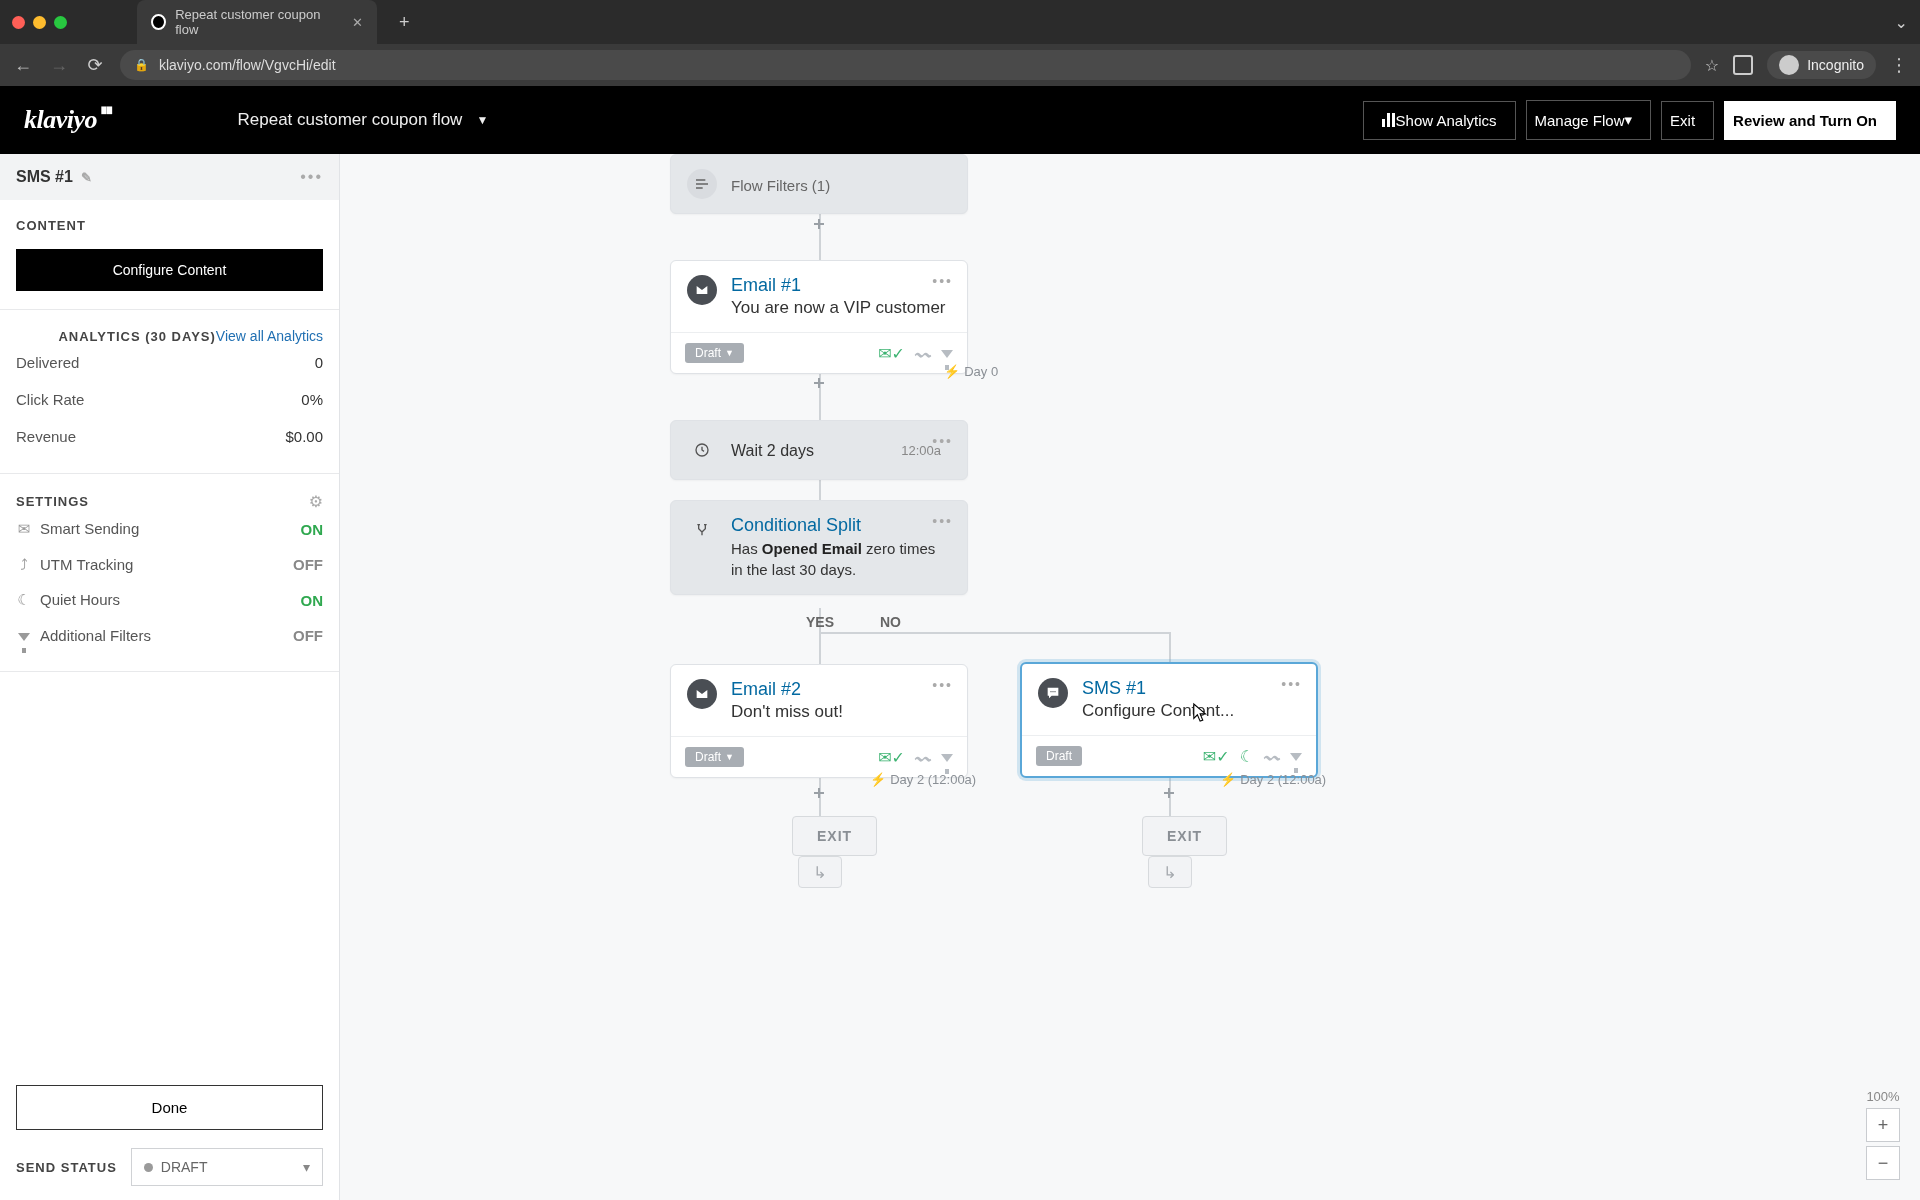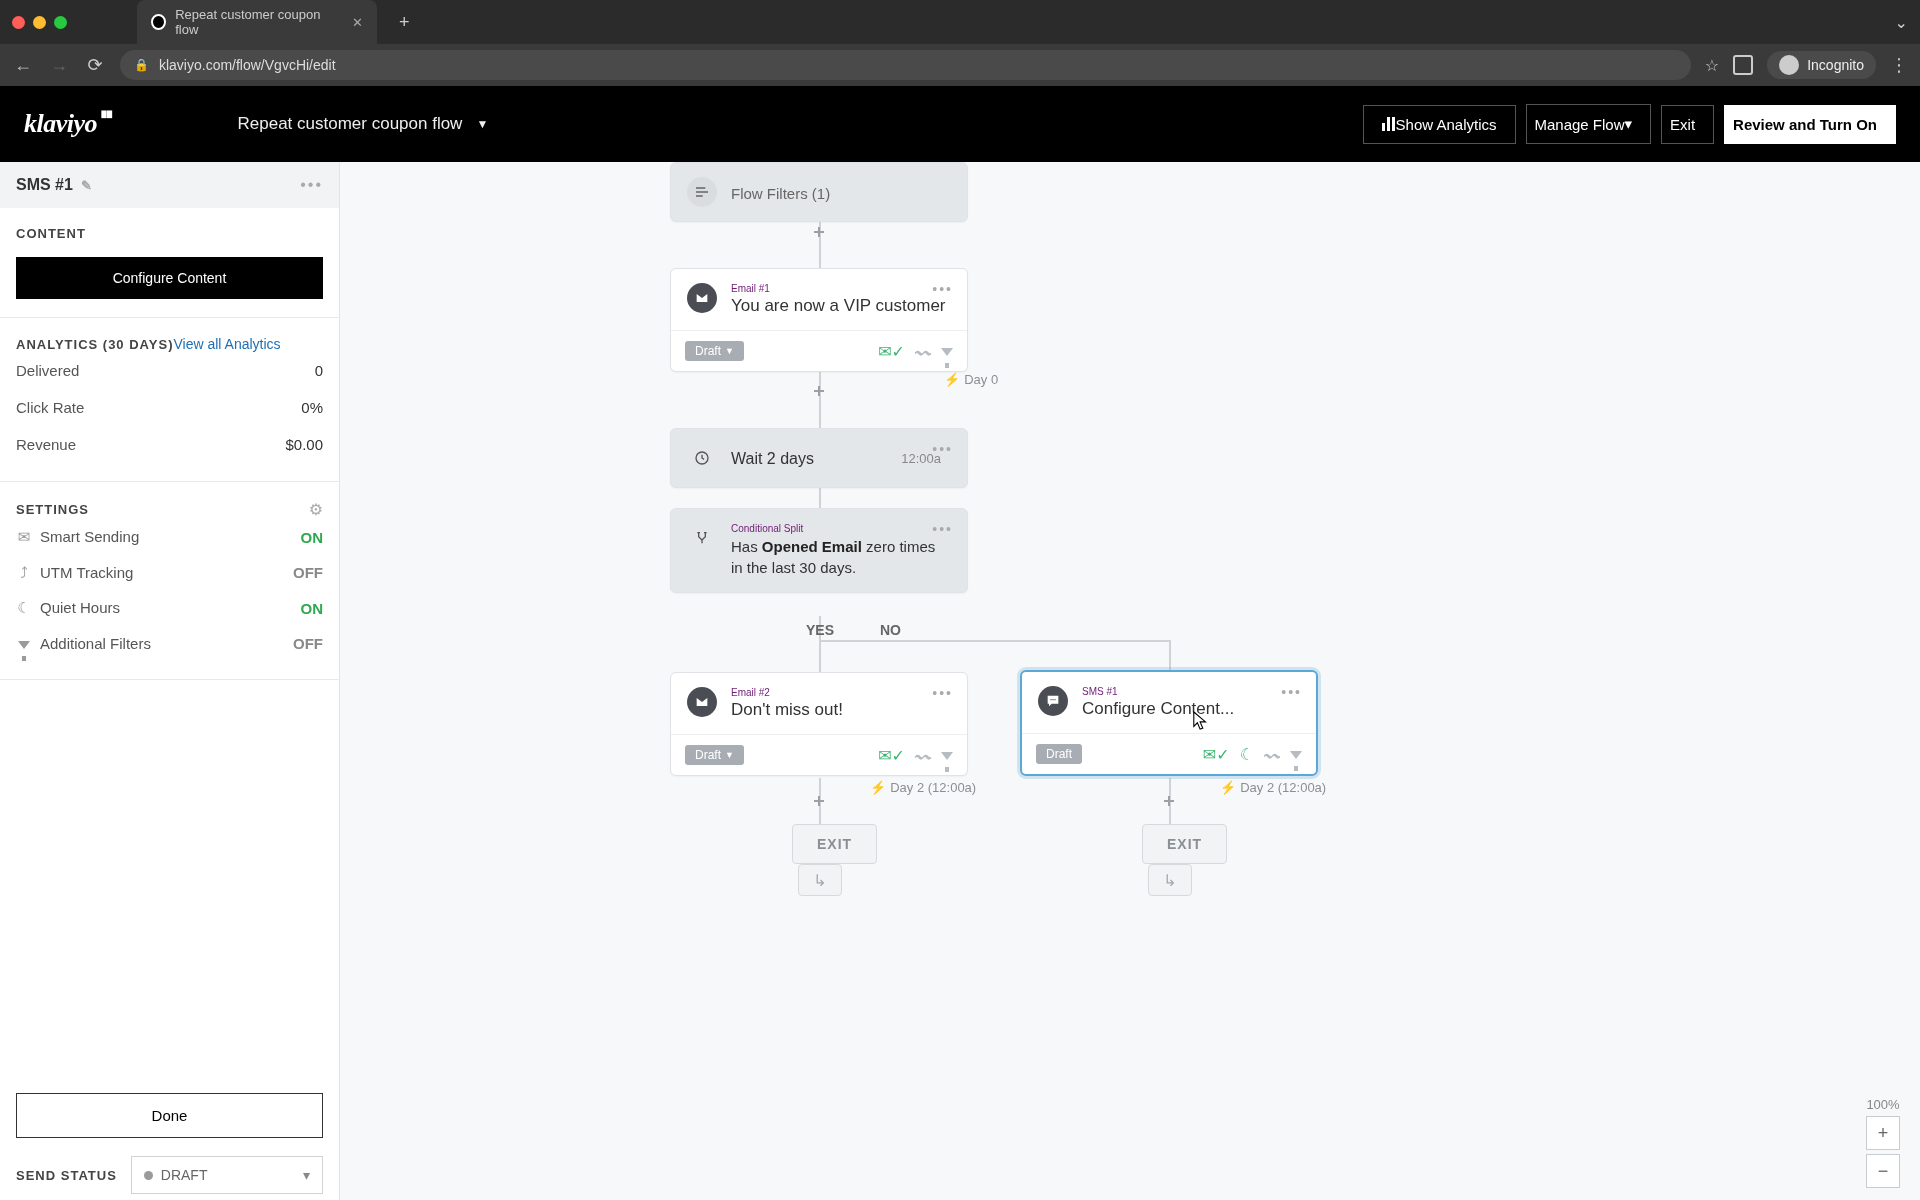--- a/index.html
+++ b/index.html
@@ -22,21 +22,21 @@
   .reload{color:#ccc;}
   .url-field { flex:1; background:#4a4a4a; border-radius:20px; height:30px; display:flex; align-items:center; padding:0 14px; color:#ddd; font-size:14px; gap:10px;}
   .lock{font-size:12px;}
   .star{color:#ccc;}
   .ext-icon{width:20px;height:20px;border:2px solid #ccc;border-radius:3px;}
   .incog-badge{display:flex;align-items:center;gap:8px;background:#4a4a4a;border-radius:16px;padding:4px 12px;color:#eee;font-size:14px;}
   .incog-icon{width:20px;height:20px;border-radius:50%;background:#ccc;}
   .kebab{color:#ccc;font-size:18px;}
 
   
-  .app-header{ background:#000; height:76px; display:flex; align-items:center; padding:0 24px; color:#fff; font-size:16px;}
+  .app-header{ background:#000; height:68px; display:flex; align-items:center; padding:0 24px; color:#fff; font-size:16px;}
   .logo{ font-family: Georgia, serif; font-size:26px; font-style:italic; font-weight:700; letter-spacing:-0.5px; margin-right:120px;}
   .logo .dots{font-style:normal;font-size:12px;vertical-align:super;letter-spacing:1px;}
   .flow-name{ display:flex; align-items:center; gap:14px; color:#eee; font-size:17px;}
   .flow-name .caret{font-size:12px;}
   .app-header .spacer{flex:1;}
   .hbtn{ border:1px solid #555; color:#fff; padding:10px 18px; font-size:15px; background:transparent; display:flex; align-items:center; cursor:pointer;}
   .hbtn.primary{ background:#fff; color:#000; border:1px solid #fff; font-weight:600;}
   .hbtn + .hbtn{ margin-left:10px;padding-left:8px;}
   .hbtn .bar-icon{display:inline-block;width:14px;height:14px;position:relative;}
   .hbtn .bar-icon::before{content:"";position:absolute;left:0;bottom:0;width:3px;height:8px;background:#fff;}
@@ -45,21 +45,21 @@
   
   .main { display:flex; height:calc(1200px - 44px - 42px - 64px); }
   .sidebar { width:340px; background:#fff; border-right:1px solid #e1e3e6; display:flex; flex-direction:column;}
   .side-head{ background:#f2f3f4; padding:14px 16px; display:flex; align-items:center; justify-content:space-between;}
   .side-title{ font-weight:700; font-size:16px; color:#333; display:flex; align-items:center; gap:8px;}
   .edit-pencil{color:#aaa;font-size:13px;}
   .side-dots{color:#aaa;letter-spacing:2px;}
   .section{ padding:18px 16px; border-bottom:1px solid #e8e9eb;}
   .section h4{ font-size:13px; letter-spacing:1px; color:#444; font-weight:700;}
   .btn-black{ background:#000;color:#fff;border:none;padding:13px;width:100%;font-size:14px;margin-top:16px;cursor:pointer;}
-  .analytics-head{display:flex;justify-content:flex-start;align-items:center;}
+  .analytics-head{display:flex;justify-content:flex-end;align-items:center;}
   .link{color:#1f6fb2;font-size:14px;cursor:pointer;}
   .row{display:flex;justify-content:space-between;padding:10px 0;font-size:15px;color:#555;}
   .row .val{color:#333;}
   .settings-head{display:flex;justify-content:space-between;align-items:center;}
   .gear{color:#aaa;}
   .srow{display:flex;justify-content:space-between;align-items:center;padding:9px 0;font-size:15px;color:#555;}
   .srow .ico{color:#9a9a9a;margin-right:8px;width:16px;display:inline-block;text-align:center;}
   .sval.on{color:#2fa84f;font-weight:600;}
   .sval.off{color:#888;font-weight:600;}
   .side-spacer{flex:1;}
@@ -80,21 +80,21 @@
   .plus::before{left:4px;top:0;width:2px;height:10px;}
   .plus::after{top:4px;left:0;height:2px;width:10px;}
 
   .node{ position:absolute; background:#fff; border:1px solid #dfe2e6; border-radius:6px; box-shadow:0 1px 2px rgba(0,0,0,0.04);}
   .node.grey{ background:#e4e7ea;}
   .node .inner{ padding:14px 16px; display:flex; gap:14px;}
   .nicon{ width:30px;height:30px;border-radius:50%;background:#d9dce0;display:flex;align-items:center;justify-content:center;flex-shrink:0;}
   .nicon.dark{background:#4a4e54;color:#fff;}
   .nicon svg{width:16px;height:16px;fill:#555;}
   .nicon.dark svg{fill:#fff;}
-  .node-title{font-size:10px;color:#701a75;}
+  .node-title{font-size:18px;color:#0369a1;}
   .node-sub{font-size:17px;color:#333;margin-top:2px;}
   .node-sub .bold{font-weight:700;color:#222;}
   .node-foot{border-top:1px solid #eceef0;padding:8px 14px;display:flex;align-items:center;justify-content:space-between;}
   .draft-pill{background:#a8adb3;color:#fff;font-size:12px;padding:3px 10px;border-radius:3px;display:flex;align-items:center;gap:4px;}
   .draft-pill .tiny-caret{font-size:9px;}
   .foot-icons{display:flex;gap:10px;color:#b7bcc2;align-items:center;}
   .foot-icons .green{color:#3cb371;}
   .node .dots{position:absolute;top:12px;right:14px;color:#aaa;letter-spacing:2px;font-size:14px;}
   .wait-row{display:flex;align-items:center;justify-content:space-between;width:100%;}
   .wait-time{color:#888;font-size:13px;margin-right:10px;}

